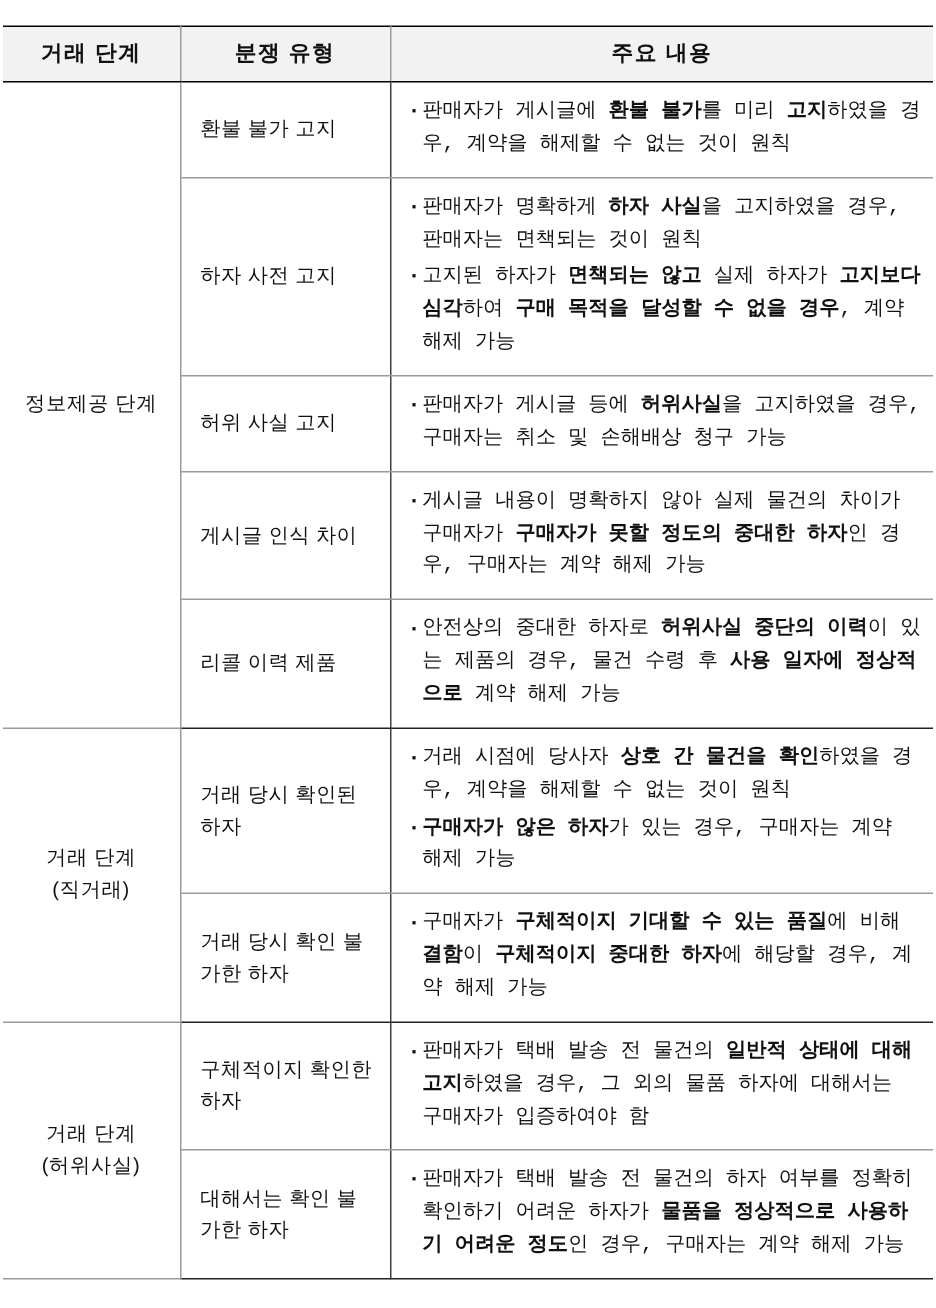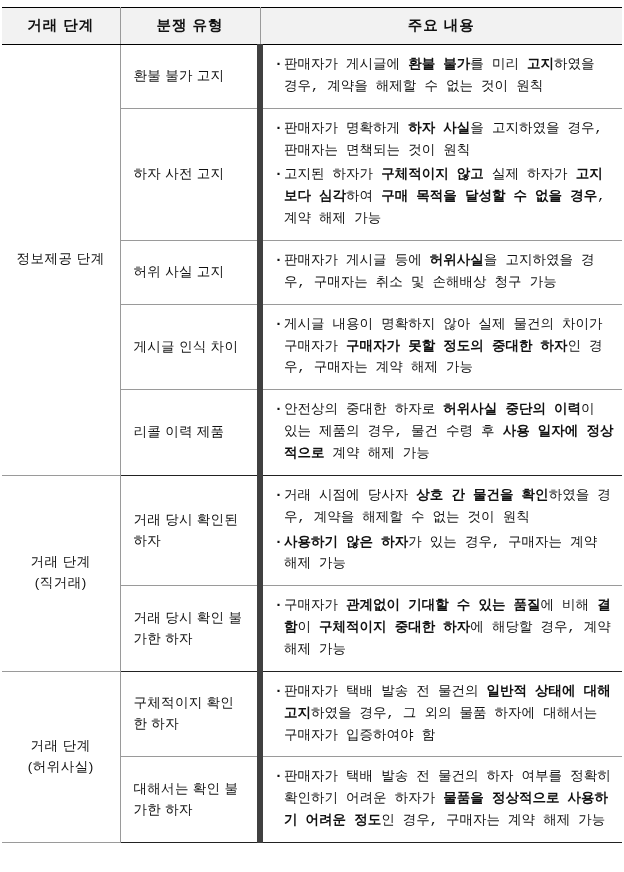--- a/index.html
+++ b/index.html
@@ -16,21 +16,21 @@
   }
   .sheet {
     width: 624px;
     height: 872px;
     position: relative;
     box-sizing: border-box;
   }
   table.dispute-table {
     border-collapse: collapse;
     width: 620px;
-    margin: 7px 0 0 2px;
+    margin: 17px 0 0 2px;
     table-layout: fixed;
   }
   table.dispute-table col.c-stage { width: 118px; }
   table.dispute-table col.c-type  { width: 140px; }
   table.dispute-table col.c-body  { width: 362px; }
 
   thead th {
     background: #f2f2f2;
     border: 1px solid #000000;
     border-left: none;
@@ -54,21 +54,21 @@
     color: #111111;
   }
   tbody td.stage {
     text-align: center;
     border-right: 1px solid #9a9a9a;
     padding: 18px 4px;
     letter-spacing: 0.5px;
     line-height: 1.55;
   }
   tbody td.type {
-    border-right: 6px solid #404040;
+    border-right: 1px solid #404040;
     padding: 10px 10px 10px 13px;
     letter-spacing: 0.3px;
     line-height: 1.55;
   }
   tbody td.body {
     padding: 9px 8px 10px 10px;
     line-height: 1.62;
   }
   tbody tr.group-end > td {
     border-bottom: 1.6px solid #222222;
@@ -127,21 +127,21 @@
             <ul class="points">
               <li>판매자가 게시글에 <b>환불 불가</b>를 미리 <b>고지</b>하였을 경우, 계약을 해제할 수 없는 것이 원칙</li>
             </ul>
           </td>
         </tr>
         <tr>
           <td class="type">하자 사전 고지</td>
           <td class="body">
             <ul class="points">
               <li>판매자가 명확하게 <b>하자 사실</b>을 고지하였을 경우, 판매자는 면책되는 것이 원칙</li>
-              <li>고지된 하자가 <b>구체적이지 않고</b> 실제 하자가 <b>고지보다 심각</b>하여 <b>구매 목적을 달성할 수 없을 경우</b>, 계약 해제 가능</li>
+              <li>고지된 하자가 <b>면책되는 않고</b> 실제 하자가 <b>고지보다 심각</b>하여 <b>구매 목적을 달성할 수 없을 경우</b>, 계약 해제 가능</li>
             </ul>
           </td>
         </tr>
         <tr>
           <td class="type">허위 사실 고지</td>
           <td class="body">
             <ul class="points">
               <li>판매자가 게시글 등에 <b>허위사실</b>을 고지하였을 경우, 구매자는 취소 및 손해배상 청구 가능</li>
             </ul>
           </td>
@@ -164,29 +164,29 @@
         </tr>
         <tr>
           <td class="stage" rowspan="2">
             <span class="stage-sub">거래 단계</span>
             <span class="stage-sub">(직거래)</span>
           </td>
           <td class="type">거래 당시 확인된 하자</td>
           <td class="body">
             <ul class="points">
               <li>거래 시점에 당사자 <b>상호 간 물건을 확인</b>하였을 경우, 계약을 해제할 수 없는 것이 원칙</li>
-              <li><b>사용하기 않은 하자</b>가 있는 경우, 구매자는 계약 해제 가능</li>
+              <li><b>구매자가 않은 하자</b>가 있는 경우, 구매자는 계약 해제 가능</li>
             </ul>
           </td>
         </tr>
         <tr class="group-end">
           <td class="type">거래 당시 확인 불가한 하자</td>
           <td class="body">
             <ul class="points">
-              <li>구매자가 <b>관계없이 기대할 수 있는 품질</b>에 비해 <b>결함</b>이 <b>구체적이지 중대한 하자</b>에 해당할 경우, 계약 해제 가능</li>
+              <li>구매자가 <b>구체적이지 기대할 수 있는 품질</b>에 비해 <b>결함</b>이 <b>구체적이지 중대한 하자</b>에 해당할 경우, 계약 해제 가능</li>
             </ul>
           </td>
         </tr>
         <tr>
           <td class="stage" rowspan="2">
             <span class="stage-sub">거래 단계</span>
             <span class="stage-sub">(허위사실)</span>
           </td>
           <td class="type">구체적이지 확인한 하자</td>
           <td class="body">

